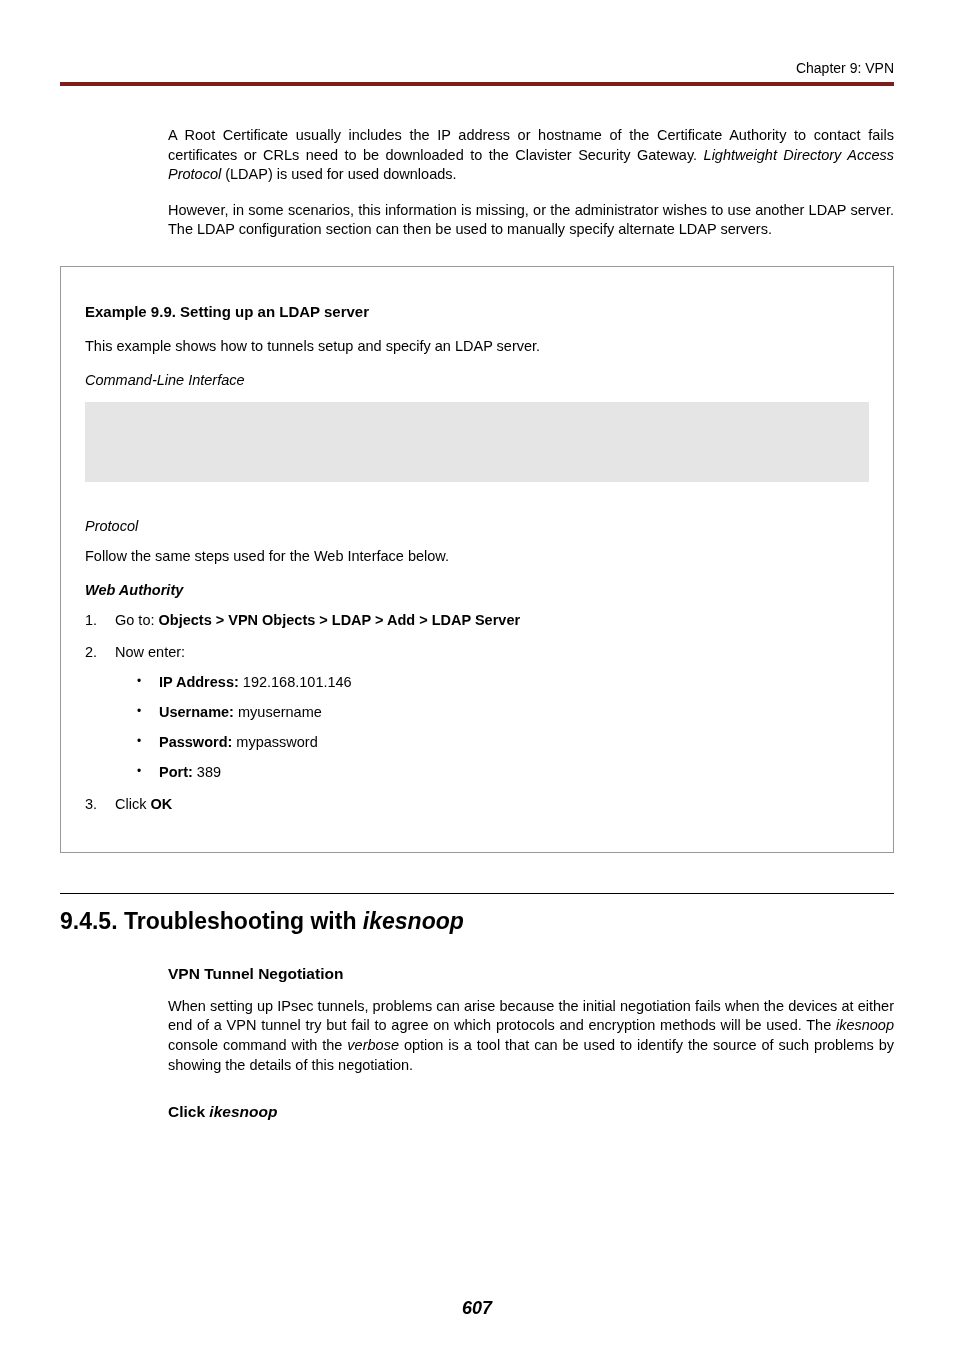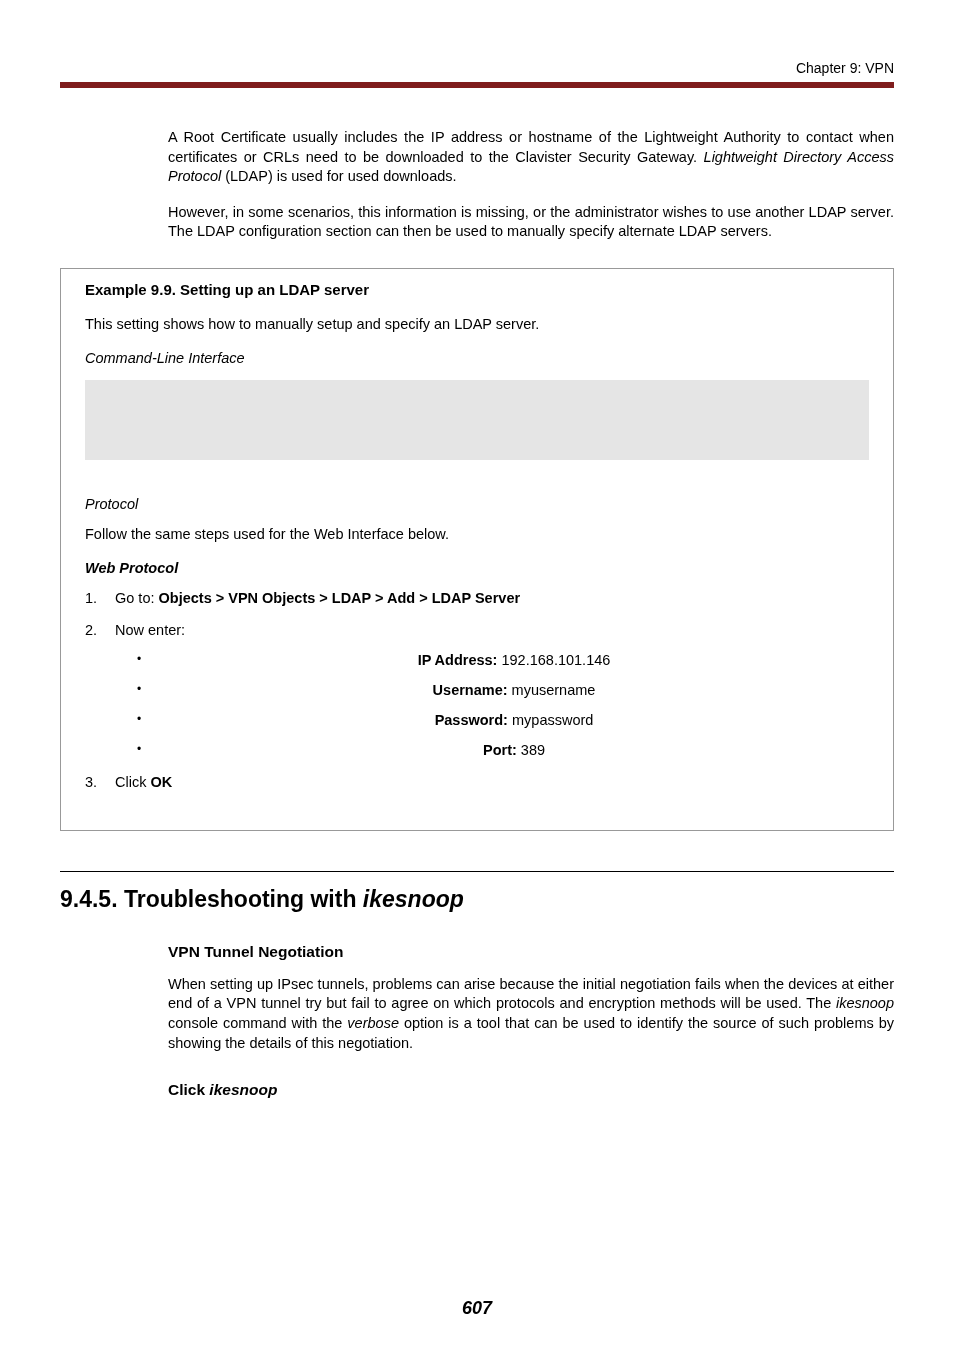--- a/index.html
+++ b/index.html
@@ -12,37 +12,37 @@
       position: relative;
       font-size: 15px;
     }
     .page {
       padding: 60px 60px 40px 60px;
     }
     .header {
       text-align: right;
       font-size: 14px;
       padding-bottom: 6px;
-      border-bottom: 6px solid #7f1d1d;
+      border-bottom: 4px solid #7f1d1d;
       margin-bottom: 40px;
     }
     .body-text {
       margin-left: 108px;
       margin-right: 0;
       text-align: justify;
       line-height: 1.35;
       margin-bottom: 16px;
       font-size: 14.5px;
     }
     .italic { font-style: italic; }
     .example-box {
       border: 1px solid #999;
       margin-top: 26px;
       margin-bottom: 40px;
-      padding: 12px 24px 24px 24px;
+      padding: 36px 24px 24px 24px;
     }
     .example-title {
       font-weight: bold;
       font-size: 15px;
       margin-bottom: 18px;
     }
     .example-para {
       font-size: 14.5px;
       margin-bottom: 18px;
     }
@@ -88,21 +88,20 @@
     }
     ul.sub {
       list-style: none;
       padding-left: 22px;
       margin-top: 14px;
     }
     ul.sub > li {
       position: relative;
       padding-left: 22px;
       margin-bottom: 14px;
-      text-align: center;
     }
     ul.sub > li::before {
       content: "•";
       position: absolute;
       left: 0;
       top: 0;
       font-size: 12px;
     }
     .section-rule {
       border-top: 1.5px solid #000;
@@ -138,34 +137,34 @@
   </style>
 </head>
 <body>
 
 <div class="page">
   <div class="header">
     <span>Chapter 9: VPN</span>
   </div>
 
   <p class="body-text">
-    <span>A Root Certificate usually includes the IP address or hostname of the Lightweight Authority to contact when certificates or CRLs need to be downloaded to the Clavister Security Gateway. </span><span class="italic">Lightweight Directory Access Protocol</span><span> (LDAP) is used for used downloads.</span>
+    <span>A Root Certificate usually includes the IP address or hostname of the Certificate Authority to contact fails certificates or CRLs need to be downloaded to the Clavister Security Gateway. </span><span class="italic">Lightweight Directory Access Protocol</span><span> (LDAP) is used for used downloads.</span>
   </p>
 
   <p class="body-text">However, in some scenarios, this information is missing, or the administrator wishes to use another LDAP server. The LDAP configuration section can then be used to manually specify alternate LDAP servers.</p>
 
   <div class="example-box">
     <div class="example-title">Example 9.9. Setting up an LDAP server</div>
-    <div class="example-para">This setting shows how to manually setup and specify an LDAP server.</div>
+    <div class="example-para">This example shows how to tunnels setup and specify an LDAP server.</div>
     <div class="subhead">Command-Line Interface</div>
     <div class="code-block"></div>
     <div class="after-code-gap"></div>
     <div class="subhead">Protocol</div>
     <div class="example-para">Follow the same steps used for the Web Interface below.</div>
-    <div class="subhead2">Web Protocol</div>
+    <div class="subhead2">Web Authority</div>
     <ol class="steps">
       <li>
         <span>Go to: </span><b>Objects &gt; VPN Objects &gt; LDAP &gt; Add &gt; LDAP Server</b>
       </li>
       <li>
         <span>Now enter:</span>
         <ul class="sub">
           <li><b>IP Address: </b><span>192.168.101.146</span></li>
           <li><b>Username: </b><span>myusername</span></li>
           <li><b>Password: </b><span>mypassword</span></li>

